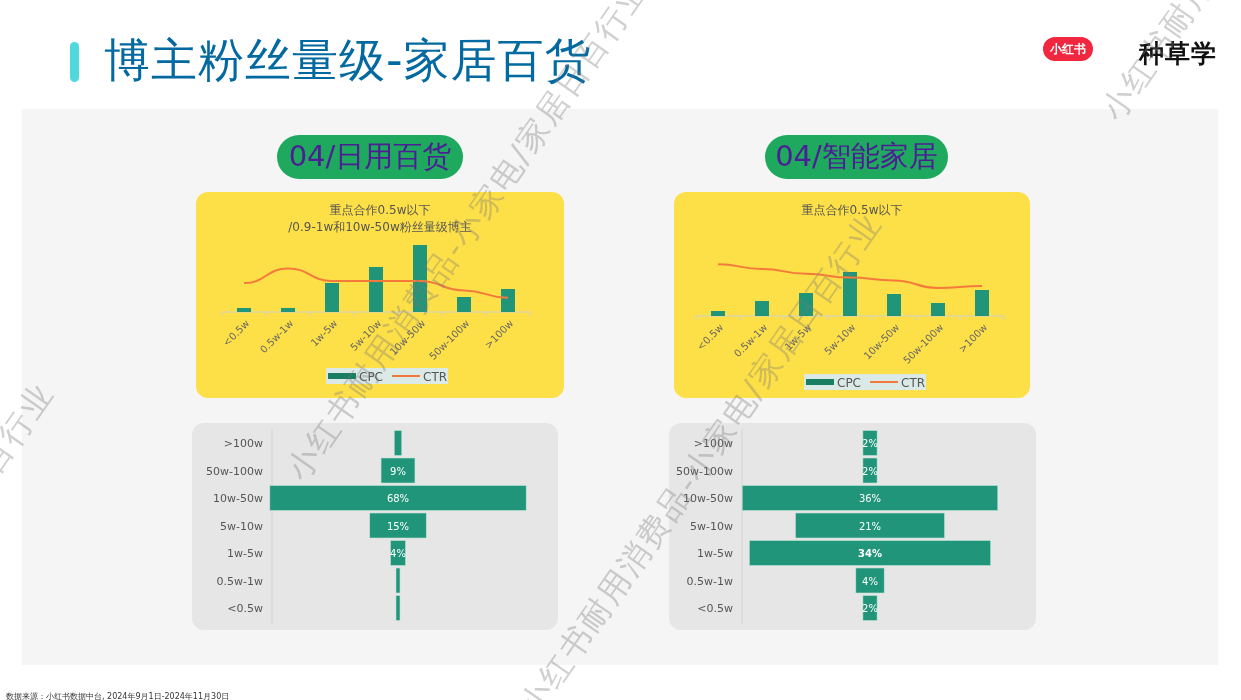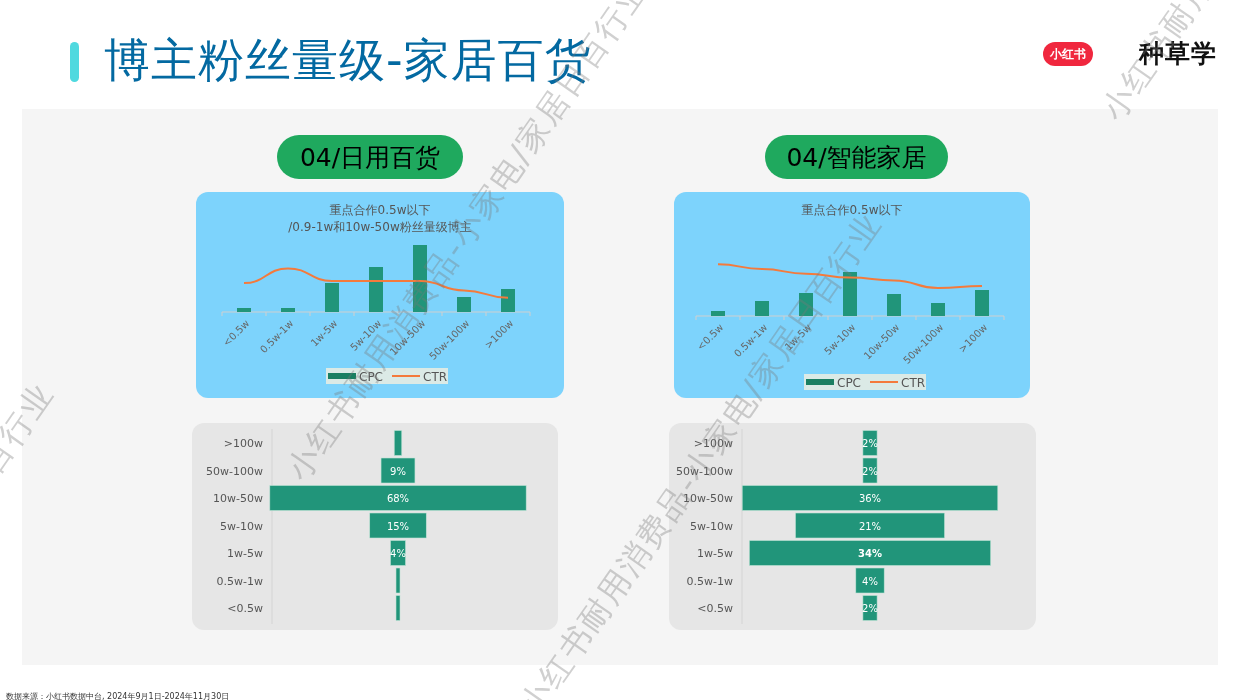--- a/index.html
+++ b/index.html
@@ -1,26 +1,26 @@
 <!DOCTYPE html>
 <html><head>
 <meta charset="utf-8">
 <style>
   html, body { margin:0; padding:0; }
   body { width:1241px; height:700px; position:relative; background:#ffffff; overflow:hidden;
          font-family:"DejaVu Sans","Liberation Sans",sans-serif; color:#333; }
   .title-bar { position:absolute; left:70px; top:42px; width:9px; height:40px; border-radius:5px; background:#4fd9df; }
   .page-title { position:absolute; left:104px; top:30px; font-size:46px; color:#0369a1; letter-spacing:1px; white-space:nowrap; }
-  .brand { position:absolute; left:1043px; top:37px; display:flex; align-items:center; gap:6px; }
+  .brand { position:absolute; left:1043px; top:37px; display:flex; align-items:flex-start; gap:6px; }
   .brand-pill { background:#f0273e; color:#fff; font-size:12px; font-weight:bold; border-radius:14px; padding:5px 7px; line-height:14px; }
   .brand-text { font-size:25px; font-weight:bold; color:#111; letter-spacing:1px;margin-left:40px; }
   .panel { position:absolute; left:22px; top:109px; width:1196px; height:556px; background:#f5f5f5; }
-  .pill { position:absolute; height:44px; border-radius:22px; background:#1fa95e; color:#000000; font-size:25px;
+  .pill { position:absolute; height:44px; border-radius:22px; background:#1fa95e; color:#4c1d95; font-size:29px;
           display:flex; align-items:center; justify-content:center; white-space:nowrap; }
-  .chart-card { position:absolute; background:#7dd3fc; border-radius:12px; }
+  .chart-card { position:absolute; background:#fde047; border-radius:12px; }
   .chart-title { position:absolute; left:0; right:0; text-align:center; font-size:12px; color:#555; line-height:17px; }
   .funnel-card { position:absolute; background:#e6e6e6; border-radius:12px; }
   svg text { font-family:"DejaVu Sans","Liberation Sans",sans-serif; }
   .footer { position:absolute; left:6px; top:685px; font-size:8px; color:#333; white-space:nowrap;margin-top:6px; }
   .watermark { position:absolute; font-size:32px; color:rgba(120,120,120,0.35); white-space:nowrap;
                transform-origin:left center; pointer-events:none; letter-spacing:2px; }
 </style>
 </head>
 <body>
 

